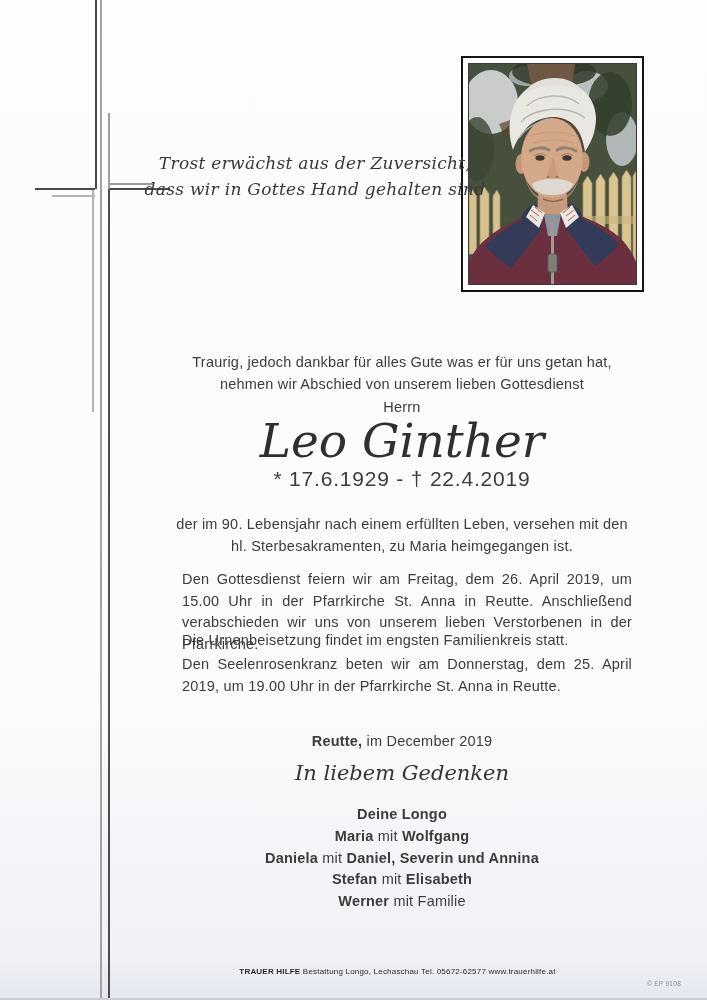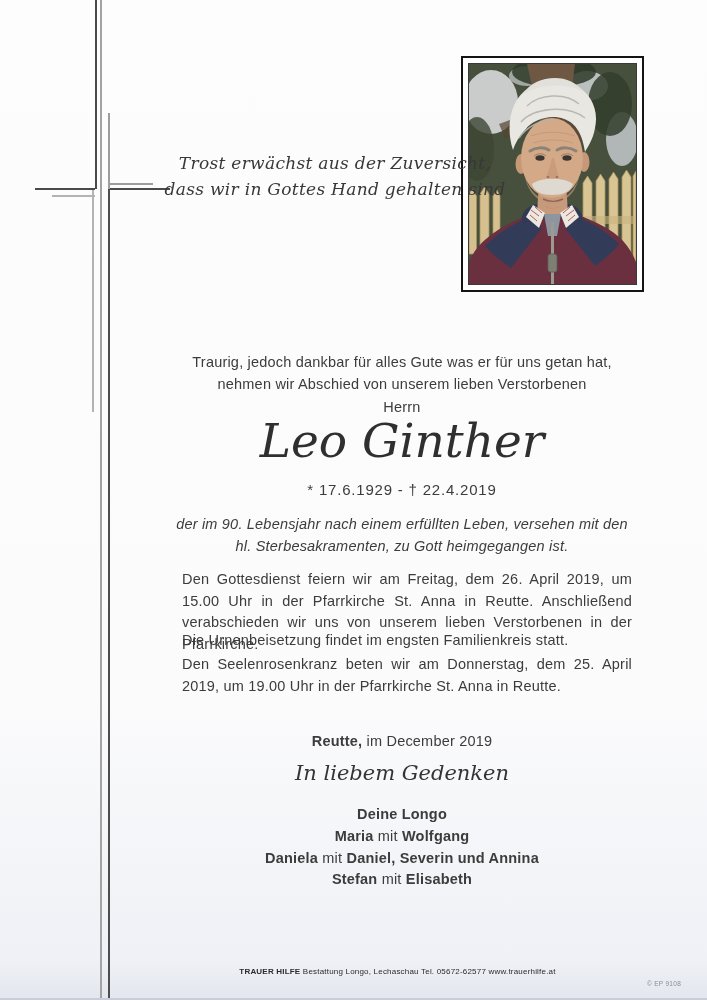--- a/index.html
+++ b/index.html
@@ -28,27 +28,27 @@
   .photo-frame{
     position:absolute;left:461px;top:56px;
     border:2px solid #141414;background:#fff;padding:6px;
   }
   .photo-frame svg{display:block;outline:1px solid #3a3a3a;}
   
   .abs{position:absolute;}
   .center-col{left:97px;width:610px;text-align:center;}
   .script{font-family:"DejaVu Serif",serif;font-style:italic;text-align:center;}
   .quote{left:95px;top:150px;width:440px;text-align:center;
-         font-size:17px;line-height:26px;color:#383838;letter-spacing:.3px;padding-left:20px;}
+         font-size:17px;line-height:26px;color:#383838;letter-spacing:.3px;}
   .body-sz{font-size:14.5px;line-height:21.5px;letter-spacing:.2px;}
   .intro{top:352px;}
   .salutation{top:397px;}
   .name{top:413px;font-size:47px;line-height:56px;color:#2f2f2f;}
-  .dates{top:481px;font-size:15px;letter-spacing:.8px;}
-  .life{top:514px;font-style:italic;}
+  .dates{top:467px;font-size:21px;letter-spacing:.8px;}
+  .life{top:514px;}
   .justblock{left:182px;width:450px;text-align:justify;text-align-last:left;}
   .service{top:569px;}
   .urn{top:630px;}
   .rosary{top:654px;}
   .place-date{top:731px;}
   .remembrance{top:761px;font-size:21px;color:#343434;}
   .family{top:804px;font-size:14.5px;line-height:21.8px;letter-spacing:.2px;}
   .b{font-weight:bold;}
   .footer{top:967px;left:0;width:707px;text-align:center;font-size:8px;
           letter-spacing:.2px;color:#2b2b2b;padding-left:44px;}
@@ -161,32 +161,32 @@
     </svg>
   </div>
 
   <div class="abs quote script">
     <div>Trost erwächst aus der Zuversicht,</div>
     <div>dass wir in Gottes Hand gehalten sind</div>
   </div>
 
   <div class="abs center-col body-sz intro">
     <div>Traurig, jedoch dankbar für alles Gute was er für uns getan hat,</div>
-    <div>nehmen wir Abschied von unserem lieben Verstorbenen</div>
+    <div>nehmen wir Abschied von unserem lieben Gottesdienst</div>
   </div>
 
   <div class="abs center-col body-sz salutation">Herrn</div>
 
   <div class="abs center-col name script">Leo Ginther</div>
 
   <div class="abs center-col dates">* 17.6.1929 - † 22.4.2019</div>
 
   <div class="abs center-col body-sz life">
     <div>der im 90. Lebensjahr nach einem erfüllten Leben, versehen mit den</div>
-    <div>hl. Sterbesakramenten, zu Gott heimgegangen ist.</div>
+    <div>hl. Sterbesakramenten, zu Maria heimgegangen ist.</div>
   </div>
 
   <div class="abs justblock body-sz service">Den Gottesdienst feiern wir am Freitag, dem 26. April 2019, um 15.00 Uhr in der Pfarrkirche St. Anna in Reutte. Anschließend verabschieden wir uns von unserem lieben Verstorbenen in der Pfarrkirche.</div>
   <div class="abs justblock body-sz urn">Die Urnenbeisetzung findet im engsten Familienkreis statt.</div>
   <div class="abs justblock body-sz rosary">Den Seelenrosenkranz beten wir am Donnerstag, dem 25. April 2019, um 19.00 Uhr in der Pfarrkirche St. Anna in Reutte.</div>
 
   <div class="abs center-col body-sz place-date">
     <span class="b">Reutte,</span>
     <span>im December 2019</span>
   </div>
@@ -205,20 +205,25 @@
     <div>
       <span class="b">Daniela</span>
       <span>mit</span>
       <span class="b">Daniel, Severin und Annina</span>
     </div>
     <div>
       <span class="b">Stefan</span>
       <span>mit</span>
       <span class="b">Elisabeth</span>
     </div>
+    <div>
+      <span class="b">Werner</span>
+      <span>mit</span>
+      <span>Familie</span>
+    </div>
   </div>
 
   <div class="abs footer">
     <span class="b">TRAUER HILFE</span>
     <span>Bestattung Longo, Lechaschau Tel. 05672-62577 www.trauerhilfe.at</span>
   </div>
   <div class="abs print-code">© EP 9108</div>
 
 </div>
 

